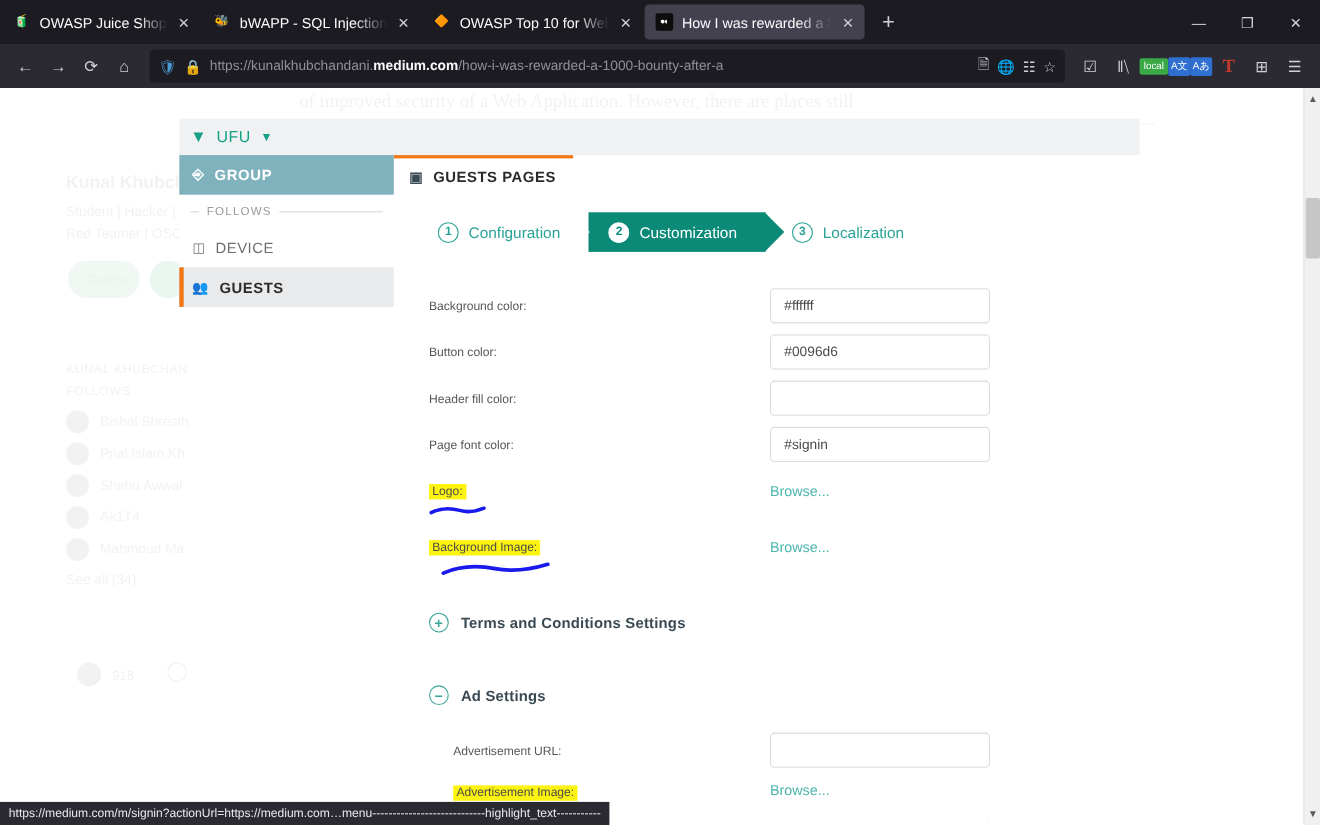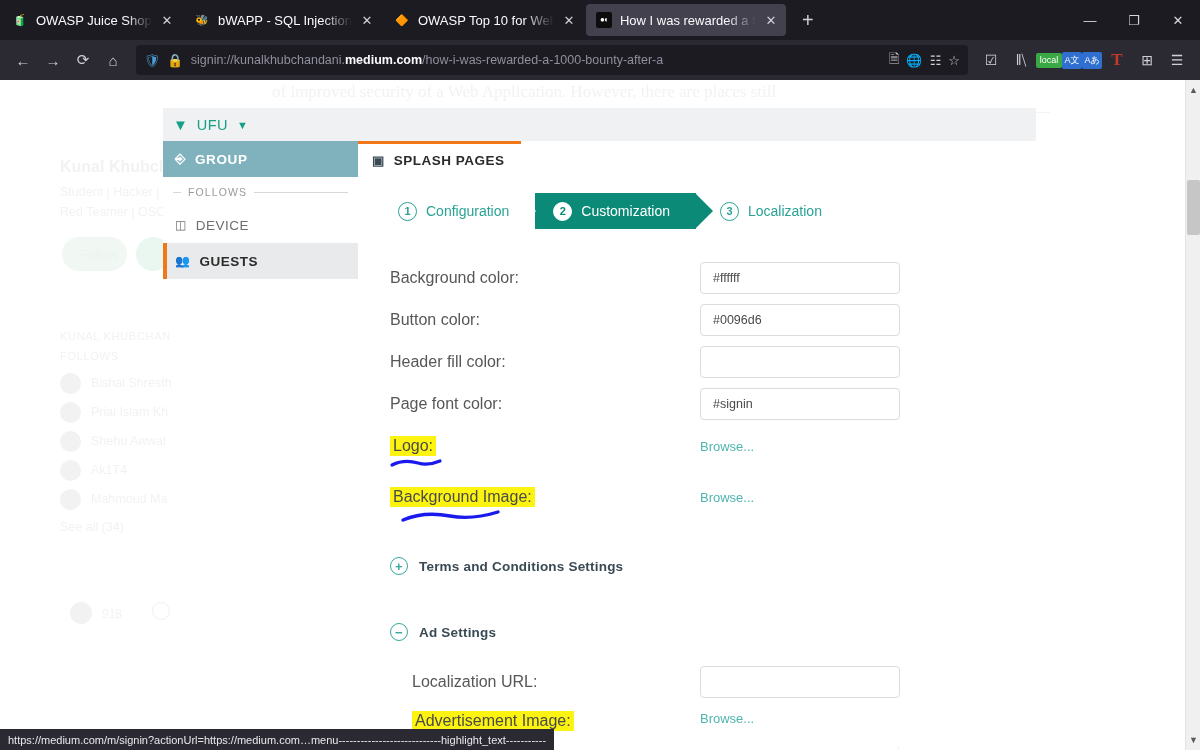--- a/index.html
+++ b/index.html
@@ -140,21 +140,21 @@
     border-left: 18px solid #0c8a78; z-index: 2;
   }
   .step.active::before {
     content: ""; position: absolute; left: -17px; top: 0; width: 0; height: 0;
     border-top: 18px solid transparent; border-bottom: 18px solid transparent;
     border-left: 18px solid #fff; z-index: 2;
   }
 
   .form { padding: 28px 0 0 10px; }
   .row { display: flex; align-items: center; height: 42px; }
-  .row .lbl { width: 310px; font-size: 16px; color: #575757; }
+  .row .lbl { width: 310px; font-size: 11px; color: #575757; }
   .row .lbl.hl {
     background: #fcf410; display: inline-block; width: auto; padding: 1px 3px;
     color: #4a4a4a;
   }
   .lblwrap { width: 310px; position: relative; }
   .fld {
     width: 200px; height: 32px; border: 1px solid #dcdcdc; border-radius: 4px;
     background: #fff; display: flex; align-items: center; padding: 0 12px;
     font-size: 12.5px; color: #4a4a4a;
   }
@@ -227,21 +227,21 @@
 
   <div class="chrome-nav">
     <div class="navbtn">←</div>
     <div class="navbtn">→</div>
     <div class="navbtn">⟳</div>
     <div class="navbtn">⌂</div>
 
     <div class="urlbar">
       <span class="u-ic" style="color:#4a9cd6">🛡</span>
       <span class="u-ic">🔒</span>
-      <span class="u-txt"><span>signin://kunalkhubchandani.</span><b>medium.com</b><span>/how-i-was-rewarded-a-1000-bounty-after-a</span></span>
+      <span class="u-txt"><span>https://kunalkhubchandani.</span><b>medium.com</b><span>/how-i-was-rewarded-a-1000-bounty-after-a</span></span>
       <span class="u-ic">🗎</span>
       <span class="u-ic">🌐</span>
       <span class="u-ic">☷</span>
       <span class="u-ic">☆</span>
     </div>
 
     <div class="toolbar-ic">☑</div>
     <div class="toolbar-ic">‖⧹</div>
     <div class="toolbar-ic" style="font-size:9px;background:#39a845;color:#fff;border-radius:2px;width:26px;height:15px;">local</div>
     <div class="toolbar-ic" style="font-size:9px;background:#2f6fd0;color:#fff;border-radius:2px;width:20px;height:17px;">A文</div>
@@ -318,21 +318,21 @@
             <span style="font-size:12px">👥</span>
             <span>GUESTS</span>
           </div>
           <div class="side-pad"></div>
         </div>
 
         <div class="ufu-main">
           <div class="tabstrip">
             <div class="ptab">
               <span style="font-size:13px;color:#3a4a55">▣</span>
-              <span>SPLASH PAGES</span>
+              <span>GUESTS PAGES</span>
             </div>
           </div>
 
           <div class="panel">
 
             <div class="wizard">
               <div class="step">
                 <span class="num">1</span>
                 <span>Configuration</span>
               </div>
@@ -392,21 +392,21 @@
                 <span class="ci">+</span>
                 <span>Terms and Conditions Settings</span>
               </div>
 
               <div class="sect" style="margin-top:48px">
                 <span class="ci">−</span>
                 <span>Ad Settings</span>
               </div>
 
               <div class="row" style="margin-top:20px;padding-left:22px">
-                <div class="lblwrap" style="width:288px"><span class="lbl">Localization URL:</span></div>
+                <div class="lblwrap" style="width:288px"><span class="lbl">Advertisement URL:</span></div>
                 <div class="fld"></div>
               </div>
 
               <div class="row" style="height:44px;padding-left:22px;align-items:flex-start;padding-top:8px">
                 <div class="lblwrap" style="width:288px">
                   <span class="lbl hl">Advertisement Image:</span>
                   <svg class="scribble" style="left:8px;top:20px" width="140" height="18" viewBox="0 0 140 18">
                     <path d="M4 9 Q36 3 70 7 Q95 10 120 6" stroke="#1a1aee" stroke-width="3.4" fill="none" stroke-linecap="round"></path>
                   </svg>
                 </div>

